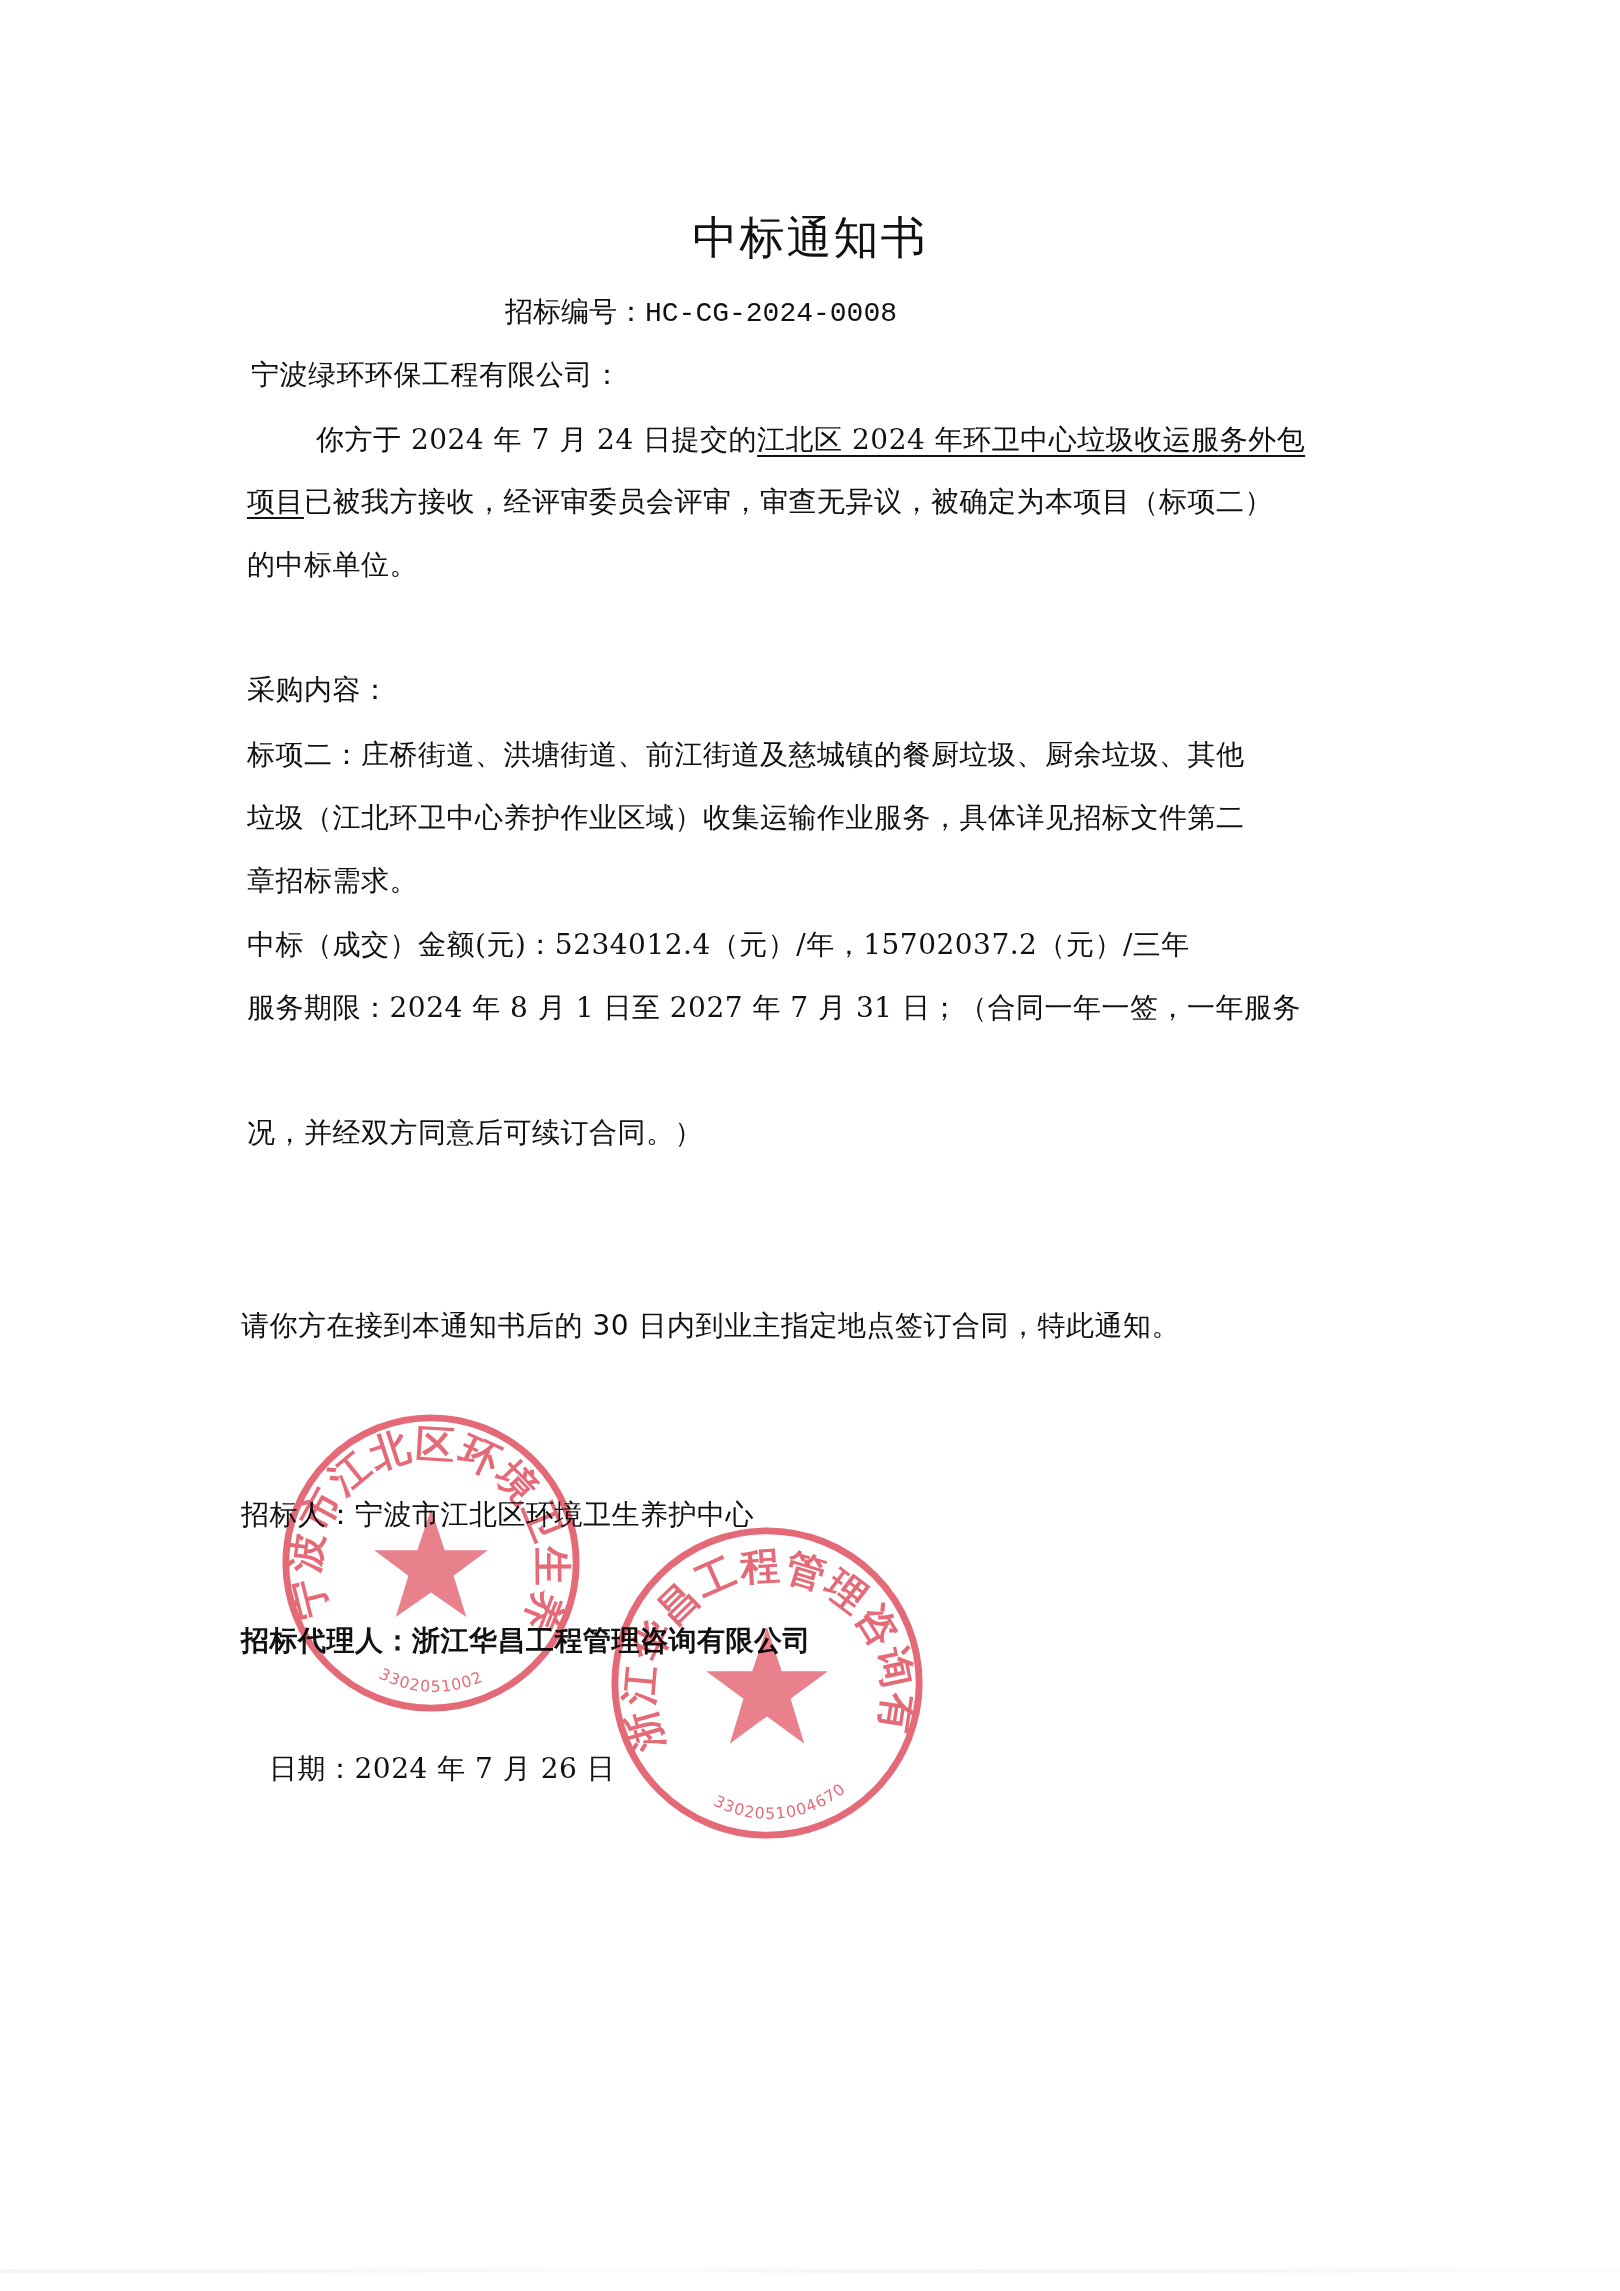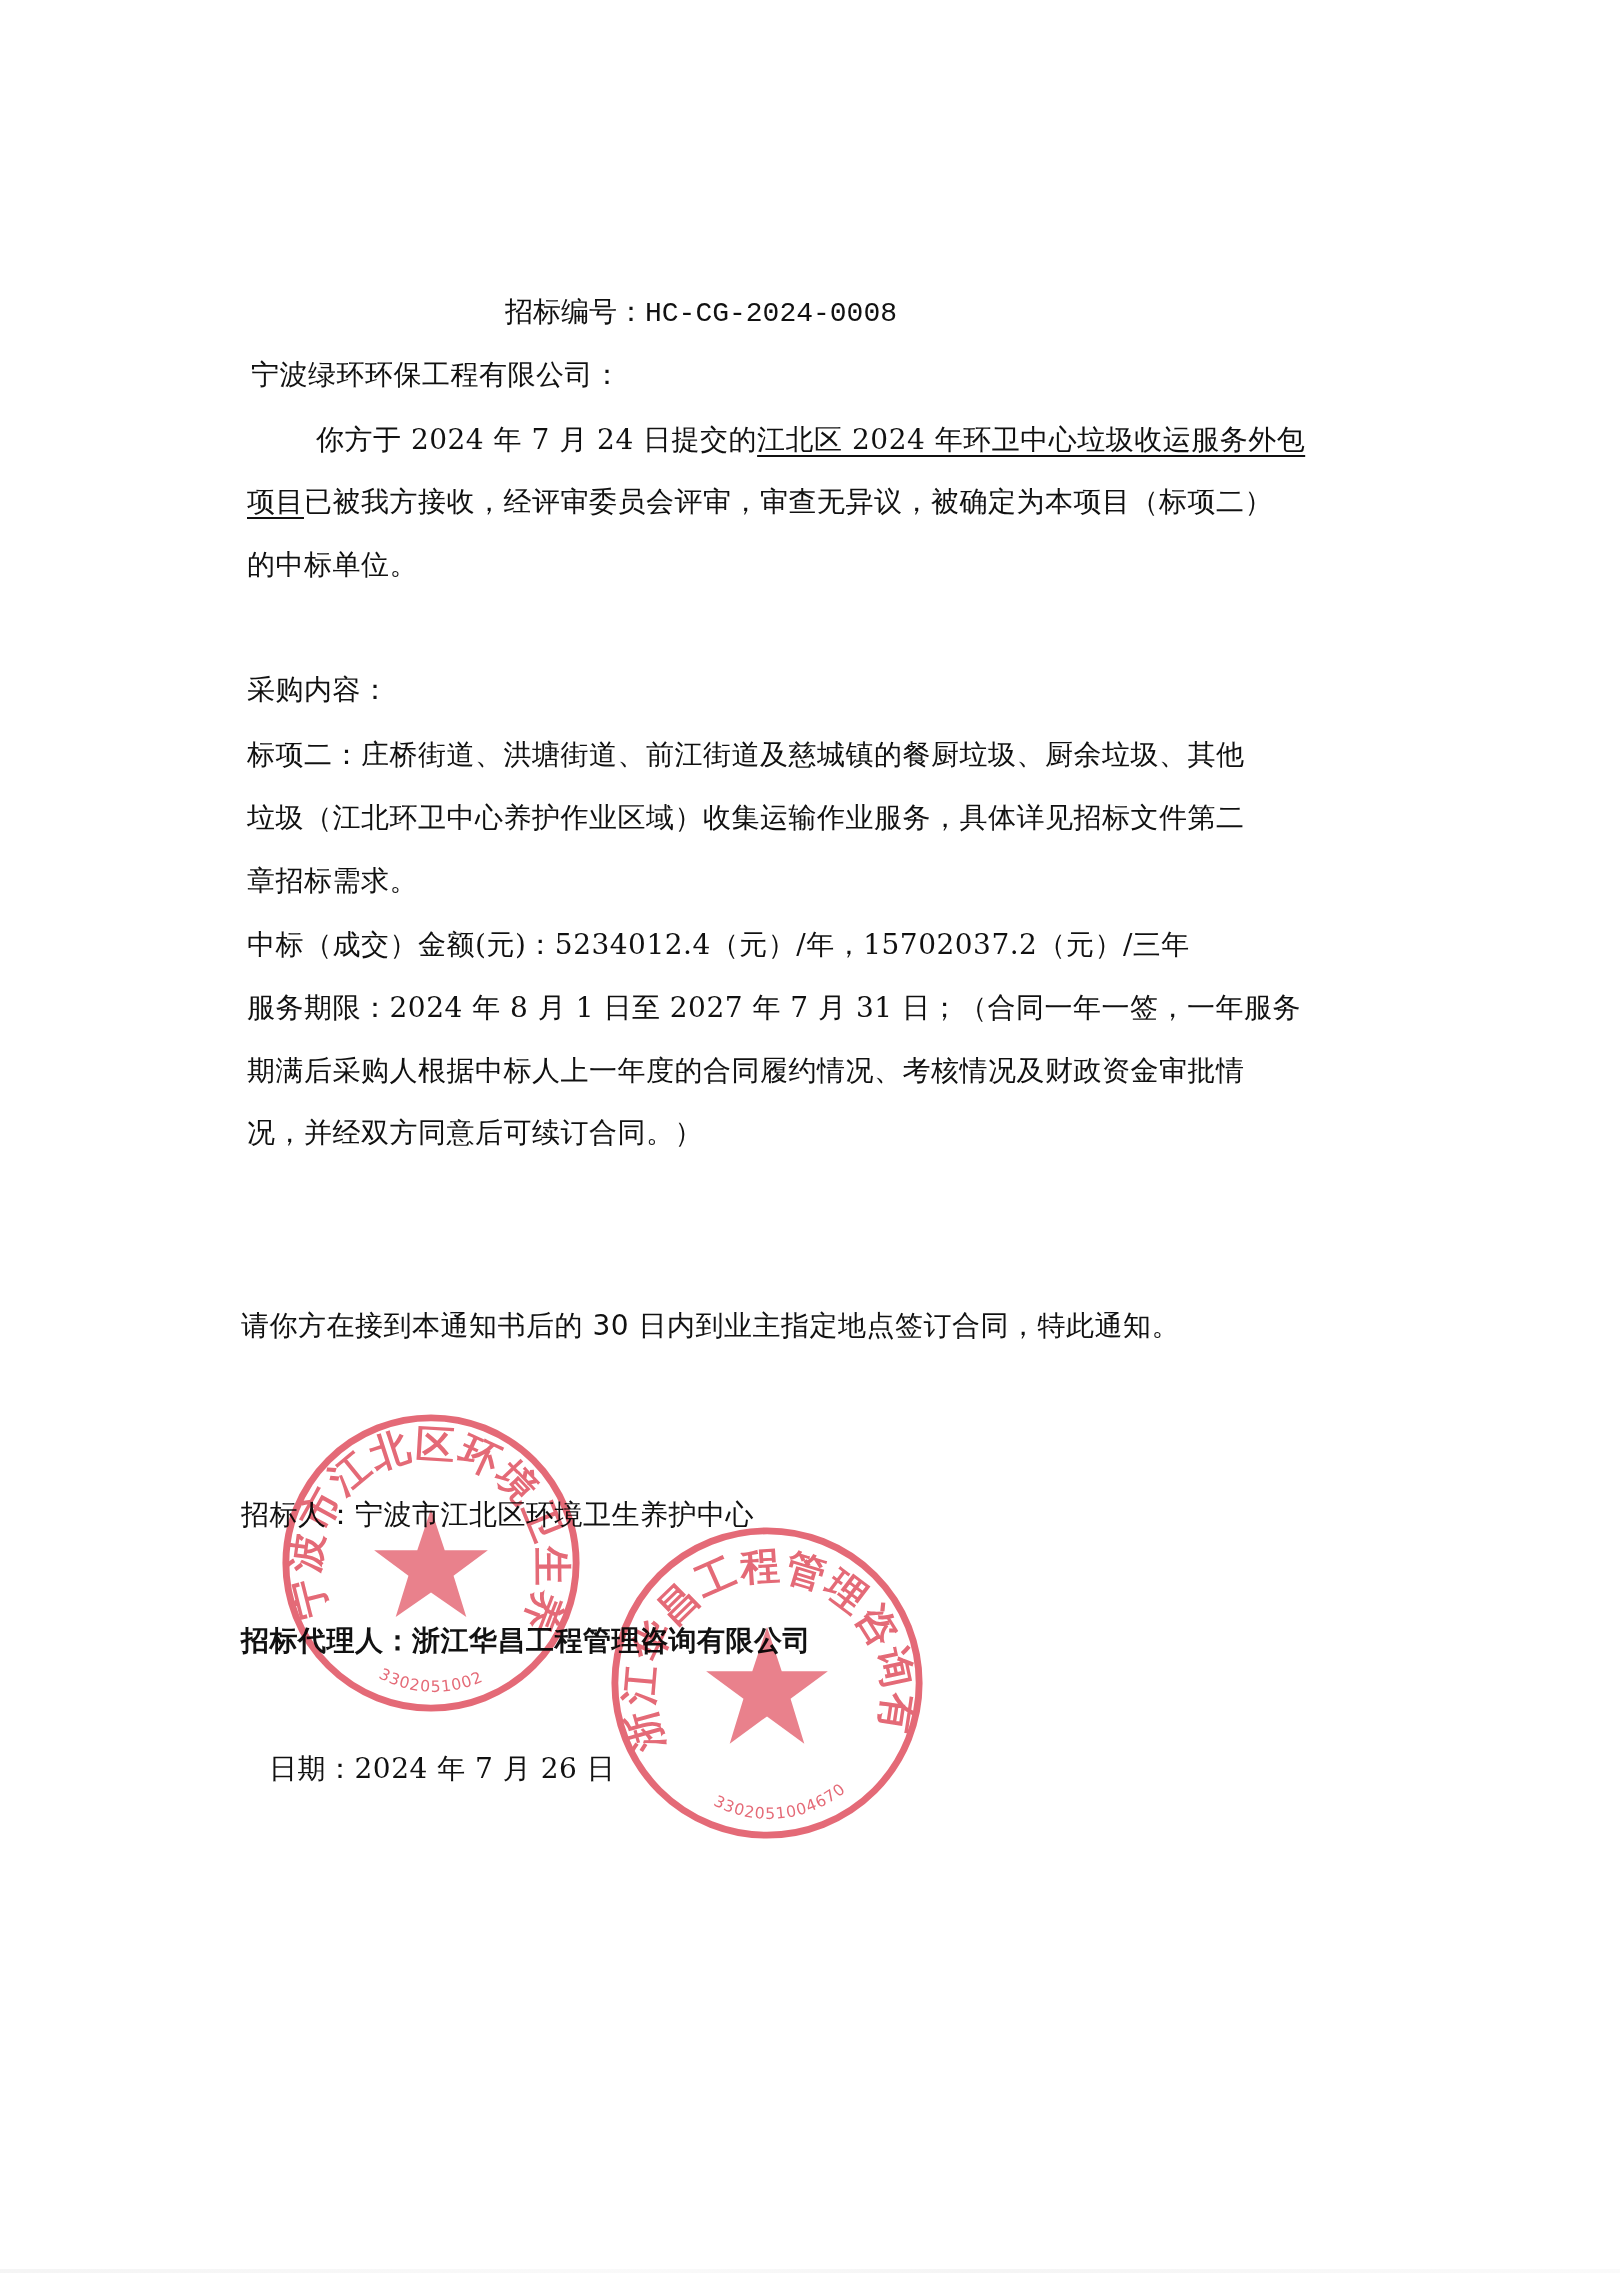--- a/index.html
+++ b/index.html
@@ -77,20 +77,21 @@
       height: 3.9px;
       background: linear-gradient(90deg, #eeeeee 0%, #f6f6f6 40%, #eeeeee 60%, #f7f7f7 100%);
       opacity: 0.6;
     }
   </style>
 </head>
 <body>
 
 <div class="page">
 
+  <h1 class="title">中标通知书</h1>
 
   <div class="bid-no">
     <span>招标编号：</span><span class="mono">HC-CG-2024-0008</span>
   </div>
 
   <div class="line" style="top:355px; left:251px;">宁波绿环环保工程有限公司：</div>
 
   <div class="line" style="top:420px; left:316px;">
     <span>你方于 2024 年 7 月 24 日提交的</span><span class="u">江北区 2024 年环卫中心垃圾收运服务外包</span>
   </div>
@@ -99,21 +100,20 @@
   </div>
   <div class="line" style="top:545px; left:247px;">的中标单位。</div>
 
   <div class="line" style="top:670px; left:247px;">采购内容：</div>
   <div class="line" style="top:735px; left:247px;text-align:right;">标项二：庄桥街道、洪塘街道、前江街道及慈城镇的餐厨垃圾、厨余垃圾、其他</div>
   <div class="line" style="top:798px; left:247px;">垃圾（江北环卫中心养护作业区域）收集运输作业服务，具体详见招标文件第二</div>
   <div class="line" style="top:861px; left:247px;">章招标需求。</div>
 
   <div class="line" style="top:925px; left:247px;">中标（成交）金额(元)：5234012.4（元）/年，15702037.2（元）/三年</div>
   <div class="line" style="top:988px; left:247px;">服务期限：2024 年 8 月 1 日至 2027 年 7 月 31 日；（合同一年一签，一年服务</div>
-  <div class="line" style="top:1051px; left:247px;">期满后采购人根据中标人上一年度的合同履约情况、考核情况及财政资金审批情</div>
   <div class="line" style="top:1113px; left:247px;">况，并经双方同意后可续订合同。）</div>
 
   <div class="line sans" style="top:1306px; left:241px;">请你方在接到本通知书后的 30 日内到业主指定地点签订合同，特此通知。</div>
 
   <div class="line sans" style="top:1495px; left:241px;">招标人：宁波市江北区环境卫生养护中心</div>
   <div class="line sans" style="top:1621px; left:241px;font-weight:bold;">招标代理人：浙江华昌工程管理咨询有限公司</div>
   <div class="line" style="top:1749px; left:241px;margin-left:28px;">日期：2024 年 7 月 26 日</div>
 
   <svg class="stamp" style="left:279px; top:1411px;" width="304" height="304" viewBox="0 0 310 310">
     <defs>

